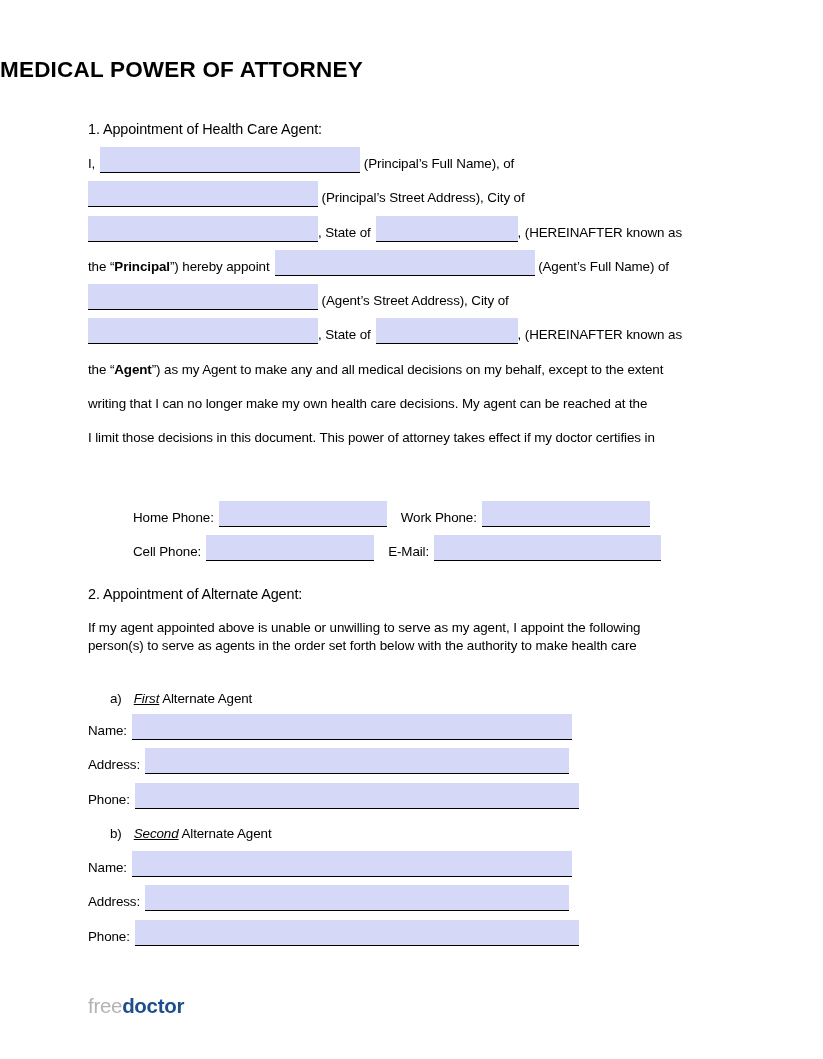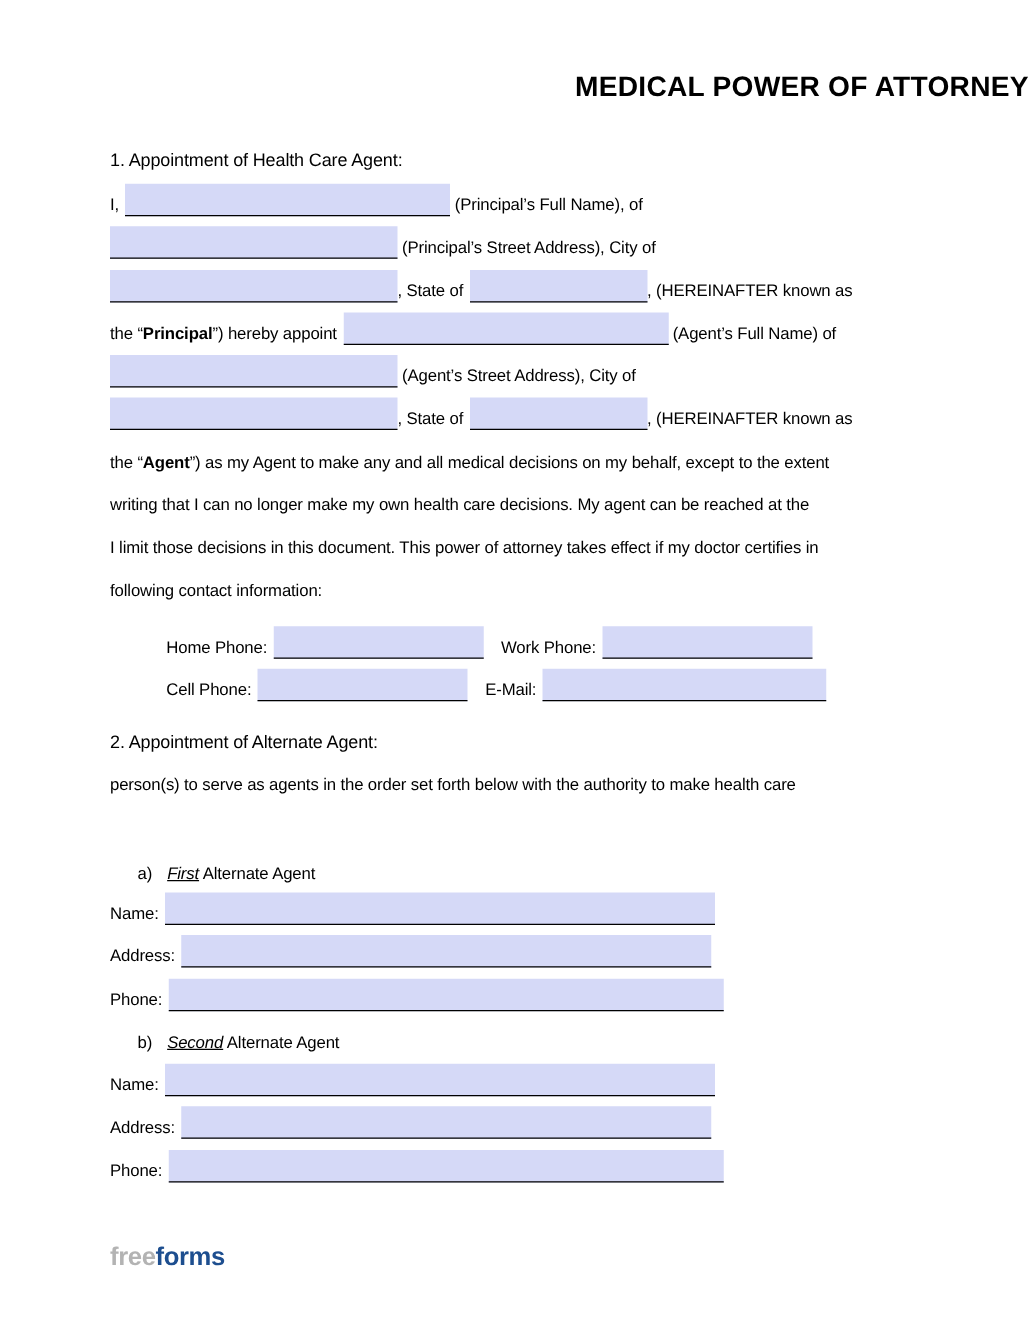--- a/index.html
+++ b/index.html
@@ -2,21 +2,21 @@
 <html><head>
 <meta charset="utf-8">
 <style>
   html,body{margin:0;padding:0;background:#ffffff;}
   .page{
     position:relative;width:823px;height:1059px;background:#fff;overflow:hidden;
     font-family:"Liberation Sans","DejaVu Sans",sans-serif;
     font-size:13.4px;color:#000;letter-spacing:-0.1px;
   }
   .abs{position:absolute;}
-  .title{top:57px;left:0;width:823px;text-align:right;font-weight:bold;font-size:22.5px;letter-spacing:0.2px;line-height:26px;}
+  .title{top:57px;left:0;width:823px;text-align:left;font-weight:bold;font-size:22.5px;letter-spacing:0.2px;line-height:26px;}
   .heading{left:88px;font-size:14.4px;line-height:18px;white-space:nowrap;}
   .heading .htext{font-weight:normal;}
   #h1{top:120px;}
   #h2{top:585px;}
   .p1{top:147px;left:88px;width:660px;}
   .p1 .line{line-height:34.3px;white-space:nowrap;}
   .contact{top:501px;left:133px;}
   .contact .line{line-height:34.3px;white-space:nowrap;}
   .lbl2{margin-left:14px;}
   .p2{top:619px;left:88px;}
@@ -29,21 +29,21 @@
   #alt-a-rows{top:714px;}
   #alt-b-rows{top:851px;}
   .alt-rows .line{line-height:34.4px;white-space:nowrap;}
   .field{
     display:inline-block;height:25px;vertical-align:-5px;
     background:#d5d9f7;border-bottom:1.4px solid #000;margin-left:5px;
   }
   .field.flush{margin-left:0;}
   .bold{font-weight:bold;}
   .logo{top:994px;left:88px;font-size:20.5px;line-height:24px;letter-spacing:-0.3px;white-space:nowrap;}
-  .logo-free{color:#b3b3b3;font-weight:bold;}
+  .logo-free{color:#b3b3b3;font-weight:normal;}
   .logo-forms{color:#1d4e8f;font-weight:bold;}
 </style>
 </head>
 <body>
 
 <div class="page">
 
   <div class="abs title">MEDICAL POWER OF ATTORNEY</div>
 
   <div class="abs heading" id="h1"><span class="htext">1. Appointment of Health Care Agent</span><span>:</span></div>
@@ -51,45 +51,45 @@
   <div class="abs p1">
     <div class="line"><span>I,</span><span class="field" style="width:260px"></span><span> (Principal’s Full Name), of</span></div>
     <div class="line"><span class="field flush" style="width:230px"></span><span> (Principal’s Street Address), City of</span></div>
     <div class="line"><span class="field flush" style="width:230px"></span><span>, State of</span><span class="field" style="width:142px"></span><span>, (HEREINAFTER known as</span></div>
     <div class="line"><span>the “</span><span class="bold">Principal</span><span>”) hereby appoint</span><span class="field" style="width:260px"></span><span> (Agent’s Full Name) of</span></div>
     <div class="line"><span class="field flush" style="width:230px"></span><span> (Agent’s Street Address), City of</span></div>
     <div class="line"><span class="field flush" style="width:230px"></span><span>, State of</span><span class="field" style="width:142px"></span><span>, (HEREINAFTER known as</span></div>
     <div class="line"><span>the “</span><span class="bold">Agent</span><span>”) as my Agent to make any and all medical decisions on my behalf, except to the extent</span></div>
     <div class="line">writing that I can no longer make my own health care decisions. My agent can be reached at the</div>
     <div class="line">I limit those decisions in this document. This power of attorney takes effect if my doctor certifies in</div>
-    <div class="line">following contact information:</div>
   </div>
 
   <div class="abs contact">
     <div class="line"><span>Home Phone:</span><span class="field" style="width:168px"></span><span class="lbl2">Work Phone:</span><span class="field" style="width:168px"></span></div>
     <div class="line"><span>Cell Phone:</span><span class="field" style="width:168px"></span><span class="lbl2">E-Mail:</span><span class="field" style="width:227px"></span></div>
   </div>
 
   <div class="abs heading" id="h2"><span class="htext">2. Appointment of Alternate Agent</span><span>:</span></div>
 
   <div class="abs p2">
+    <div class="line">If my agent appointed above is unable or unwilling to serve as my agent, I appoint the following</div>
     <div class="line">person(s) to serve as agents in the order set forth below with the authority to make health care</div>
   </div>
 
   <div class="abs alt-head" id="alt-a-head"><span>a)</span><span class="ord">First</span><span> Alternate Agent</span></div>
 
   <div class="abs alt-rows" id="alt-a-rows">
     <div class="line"><span>Name:</span><span class="field" style="width:440px"></span></div>
     <div class="line"><span>Address:</span><span class="field" style="width:424px"></span></div>
     <div class="line"><span>Phone:</span><span class="field" style="width:444px"></span></div>
   </div>
 
   <div class="abs alt-head" id="alt-b-head"><span>b)</span><span class="ord">Second</span><span> Alternate Agent</span></div>
 
   <div class="abs alt-rows" id="alt-b-rows">
     <div class="line"><span>Name:</span><span class="field" style="width:440px"></span></div>
     <div class="line"><span>Address:</span><span class="field" style="width:424px"></span></div>
     <div class="line"><span>Phone:</span><span class="field" style="width:444px"></span></div>
   </div>
 
-  <div class="abs logo"><span class="logo-free">free</span><span class="logo-forms">forms</span></div>
+  <div class="abs logo"><span class="logo-free">free</span><span class="logo-forms">doctor</span></div>
 
 </div>
 
 </body></html>

